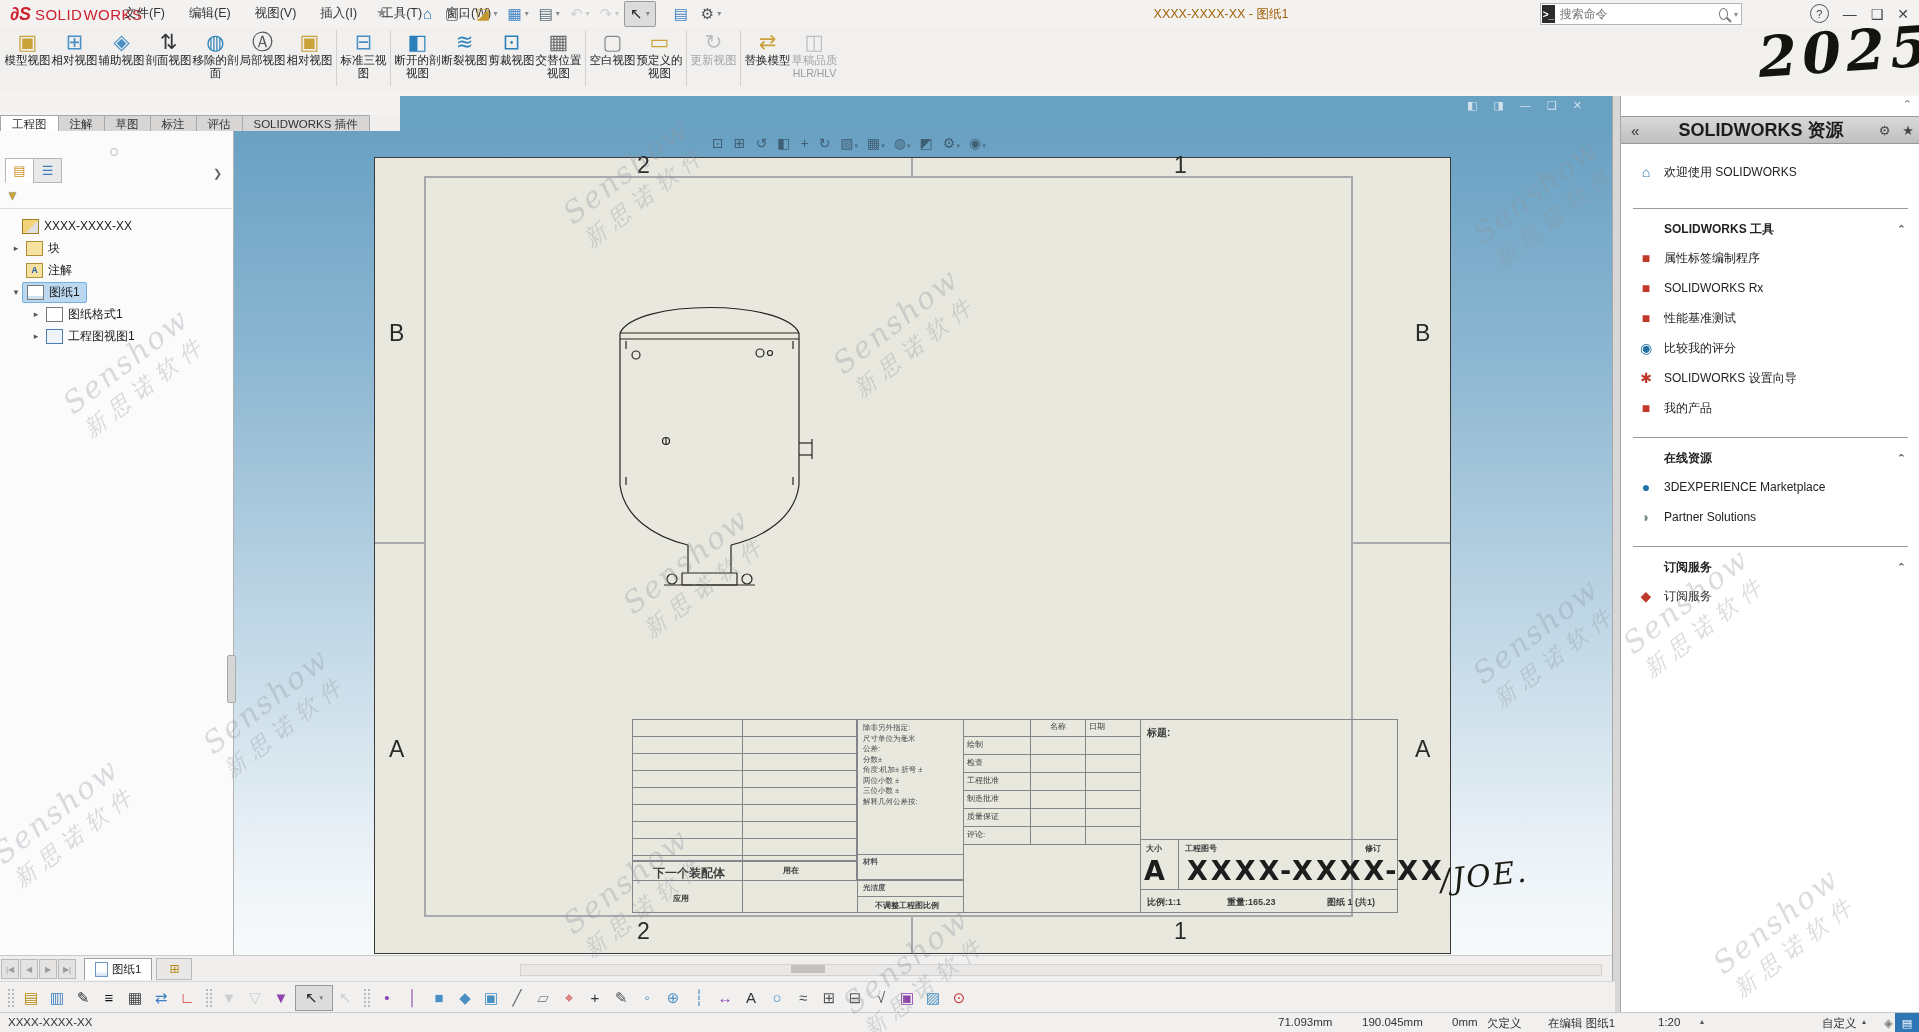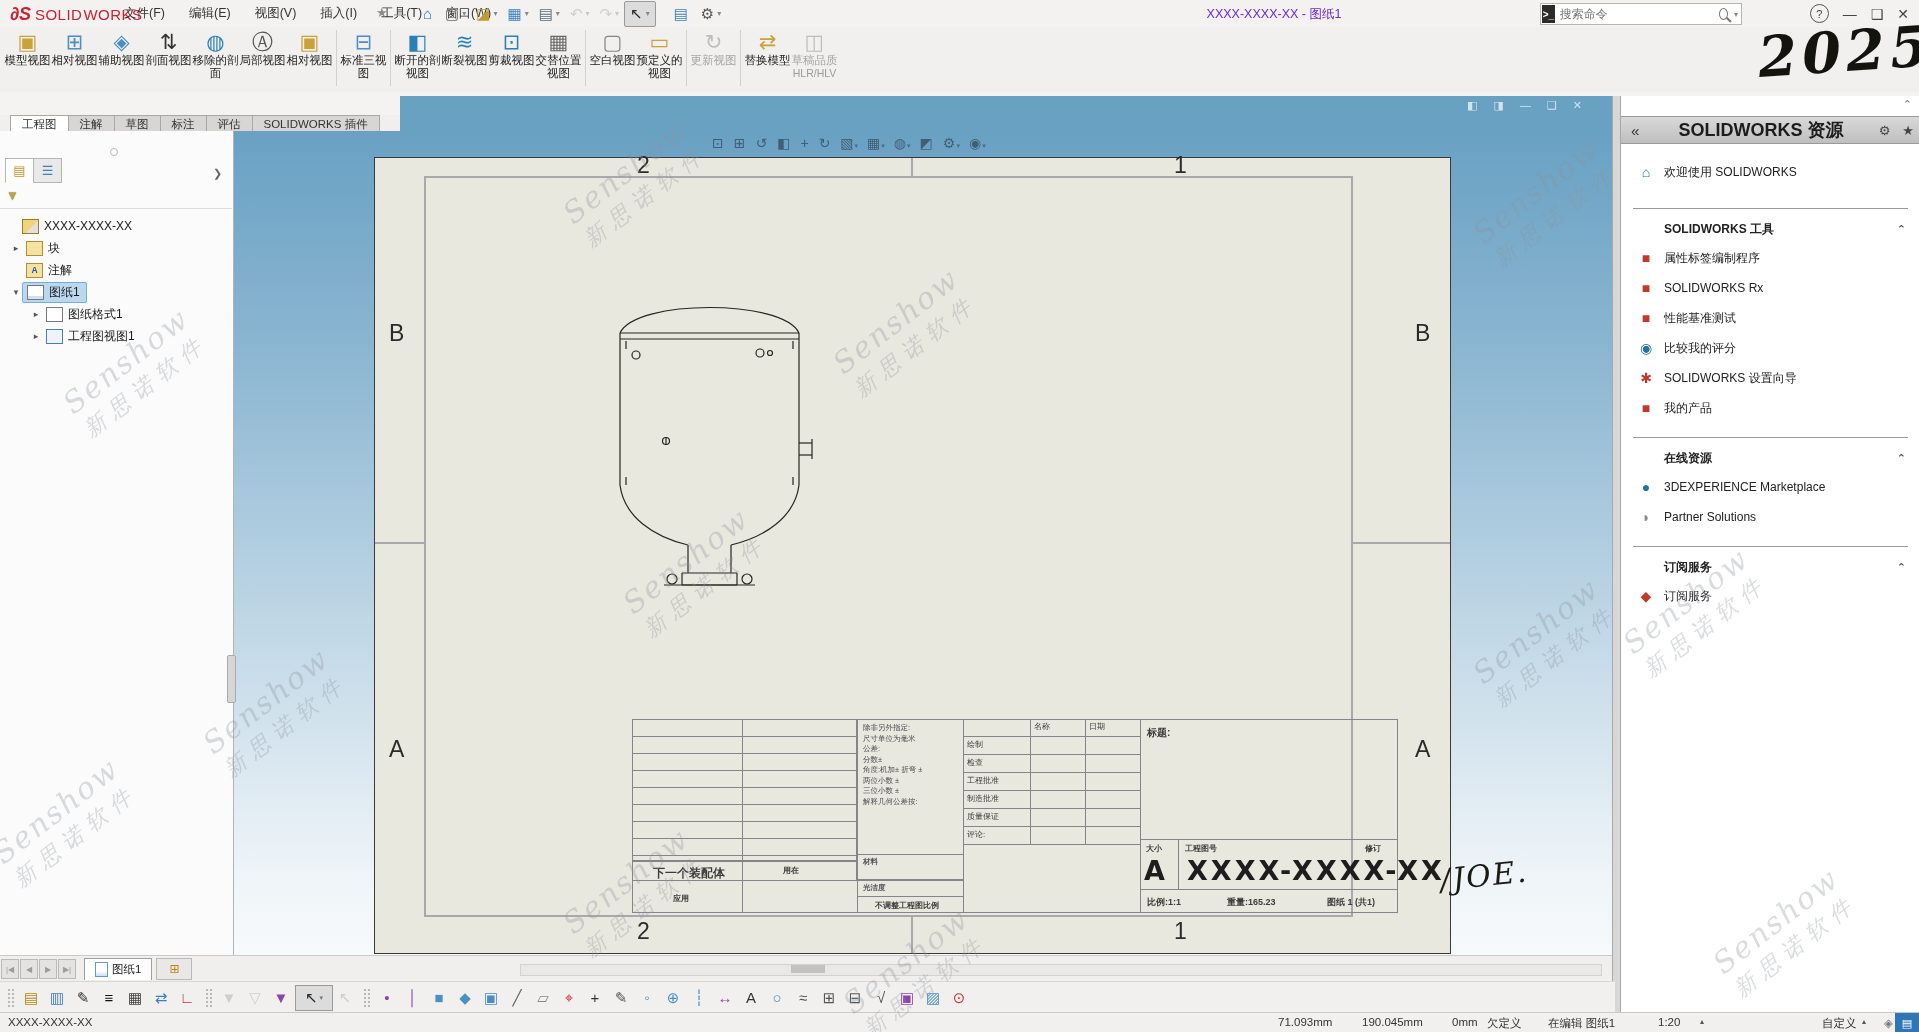--- a/index.html
+++ b/index.html
@@ -13,21 +13,21 @@
   .logo .bold{font-weight:normal;letter-spacing:.5px;}
   .logo .light{font-weight:normal;letter-spacing:.5px;margin-left:-3px;}
   .menus{position:absolute;left:112px;top:0;height:27px;display:flex;align-items:center;}
   .menu-item{padding:0 12px;font-size:12.5px;color:#333;cursor:default;}
   .pin-icon{position:absolute;left:376px;top:5px;color:#8a8a8a;font-size:13px;}
   .quickbar{position:absolute;left:418px;top:0;height:27px;display:flex;align-items:center;}
   .qbtn{display:flex;align-items:center;padding:0 5px;height:24px;font-size:15px;}
   .qbtn .dd{font-size:8px;color:#888;margin-left:3px;}
   .qbtn.boxed{border:1px solid #9a9a9a;background:#dcdcdc;border-radius:2px;}
   .qbtn.grayed{opacity:.4;}
-  .doc-title{position:absolute;left:1124px;top:6px;width:300px;text-align:center;font-size:12.5px;color:#6d28d9;}
+  .doc-title{position:absolute;left:1071px;top:6px;width:300px;text-align:center;font-size:12.5px;color:#a16207;}
   .searchbox{position:absolute;left:1540px;top:3px;width:200px;height:20px;border:1px solid #b5b5b5;background:#fff;display:flex;align-items:center;}
   .search-cmd-icon{width:18px;height:18px;background:#2b2b2b;color:#fff;font-size:10px;font-weight:bold;display:flex;align-items:center;justify-content:center;margin:1px;}
   .searchbox input{flex:1;border:none;outline:none;font-size:12px;color:#888;background:transparent;padding:0 4px;font-family:inherit;}
   .mag{width:10px;height:10px;border:1.6px solid #777;border-radius:50%;position:relative;margin-right:6px;}
   .mag::after{content:"";position:absolute;width:6px;height:1.6px;background:#777;transform:rotate(45deg);right:-5px;bottom:-2px;}
   .searchbox .dd{font-size:8px;color:#888;margin-right:3px;}
   .winbtns{position:absolute;right:4px;top:0;height:27px;display:flex;align-items:center;gap:14px;padding-right:6px;}
   .winbtn{font-size:14px;color:#444;}
   .winbtn.circle{width:17px;height:17px;border:1.5px solid #555;border-radius:50%;font-size:11px;display:flex;align-items:center;justify-content:center;}
 
@@ -39,21 +39,21 @@
   .rsub{display:block;font-size:10.5px;color:#9a9a9a;}
   .rbtn.disabled .rlabel{color:#a5a5a5;}
   .rbtn.disabled .ricon{color:#bdbdbd !important;}
   .rbtn.rsep{width:1px;padding:0;margin:3px 3px 0 3px;height:56px;background:#d2d1d0;}
   .gapstrip{position:absolute;left:0;top:92px;width:1919px;height:23px;background:#f4f3f2;}
 
   
   .cmdtabs{position:absolute;left:0;top:115px;height:16px;display:flex;z-index:5;}
   .ctab{padding:1px 11px 0 11px;font-size:11.5px;color:#333;background:#d7d6d5;border:1px solid #a8a8a8;border-bottom:none;border-right:none;}
   .ctab:last-child{border-right:1px solid #a8a8a8;}
-  .ctab.active{background:#ffffff;margin-left:10px;}
+  .ctab.active{background:#ffffff;}
 
   
   .graphics-top{position:absolute;left:400px;top:96px;width:1212px;height:35px;background:#69a1c3;}
   .childctrls{position:absolute;right:30px;top:3px;display:flex;gap:16px;}
   .childctrls span{color:#e8eef2;font-size:11px;opacity:.85;}
   .graphics{position:absolute;left:233px;top:131px;width:1379px;height:824px;
             background:linear-gradient(180deg,#69a1c3 0%,#8db7d2 28%,#c3d9e7 62%,#eef4f8 90%,#f7fafb 100%);
             border-left:1px solid #8a8a8a;overflow:hidden;}
   .hud{position:absolute;left:470px;top:2px;display:flex;gap:9px;align-items:center;padding:2px 8px;border-radius:3px;}
   .hud .hicon{color:rgba(50,72,90,.75);font-size:14px;}
@@ -76,21 +76,21 @@
   .tb-text{position:absolute;white-space:nowrap;font-weight:bold;}
   .tb-rows{background-image:repeating-linear-gradient(180deg,transparent 0 16px,#84848a 16px 17px);}
   .prop-box{position:absolute;left:107px;top:661px;width:148px;height:87px;border:1px solid #84848a;padding:4px 6px;box-sizing:border-box;}
   .prop-title{text-align:center;font-weight:bold;font-size:9px;letter-spacing:1px;}
   .prop-body{font-size:7.5px;line-height:9.5px;margin-top:3px;text-align:justify;color:#55555a;}
   .tol{position:absolute;left:488px;top:565px;width:100px;font-size:7.5px;line-height:10.5px;color:#4a4a50;}
   .ad-table{position:absolute;left:589px;top:561px;width:176px;height:194px;}
   .ad-row{display:flex;height:17px;border-bottom:1px solid #84848a;font-size:8px;}
   .ad-row span{display:block;box-sizing:border-box;padding:2px 3px;}
   .ad-label{width:66px;}
-  .ad-name{width:55px;border-left:1px solid #84848a;}
+  .ad-name{width:55px;border-left:1px solid #84848a;text-align:center;}
   .ad-date{width:55px;border-left:1px solid #84848a;}
   .bigno{font-family:"DejaVu Sans",sans-serif;letter-spacing:3px;font-size:27px;color:#1d1d1d;}
 
   
   .leftpanel{position:absolute;left:0;top:131px;width:233px;height:824px;background:#fbfbfb;border-right:1px solid #b3b3b3;}
   .lp-handle{position:absolute;left:110px;top:17px;width:6px;height:6px;border:1px solid #bbb;border-radius:50%;}
   .lp-tab{position:absolute;top:27px;width:27px;height:23px;border:1px solid #b5b5b5;background:#e9e9e9;display:flex;align-items:center;justify-content:center;font-size:13px;}
   .lp-tab.active{background:#fff;border-bottom-color:#fff;}
   .lp-fly{position:absolute;left:213px;top:36px;color:#666;font-size:11px;}
   .lp-filter{position:absolute;left:0;top:52px;width:232px;height:26px;border-bottom:1px solid #ddd;display:flex;align-items:center;padding-left:6px;box-sizing:border-box;}

